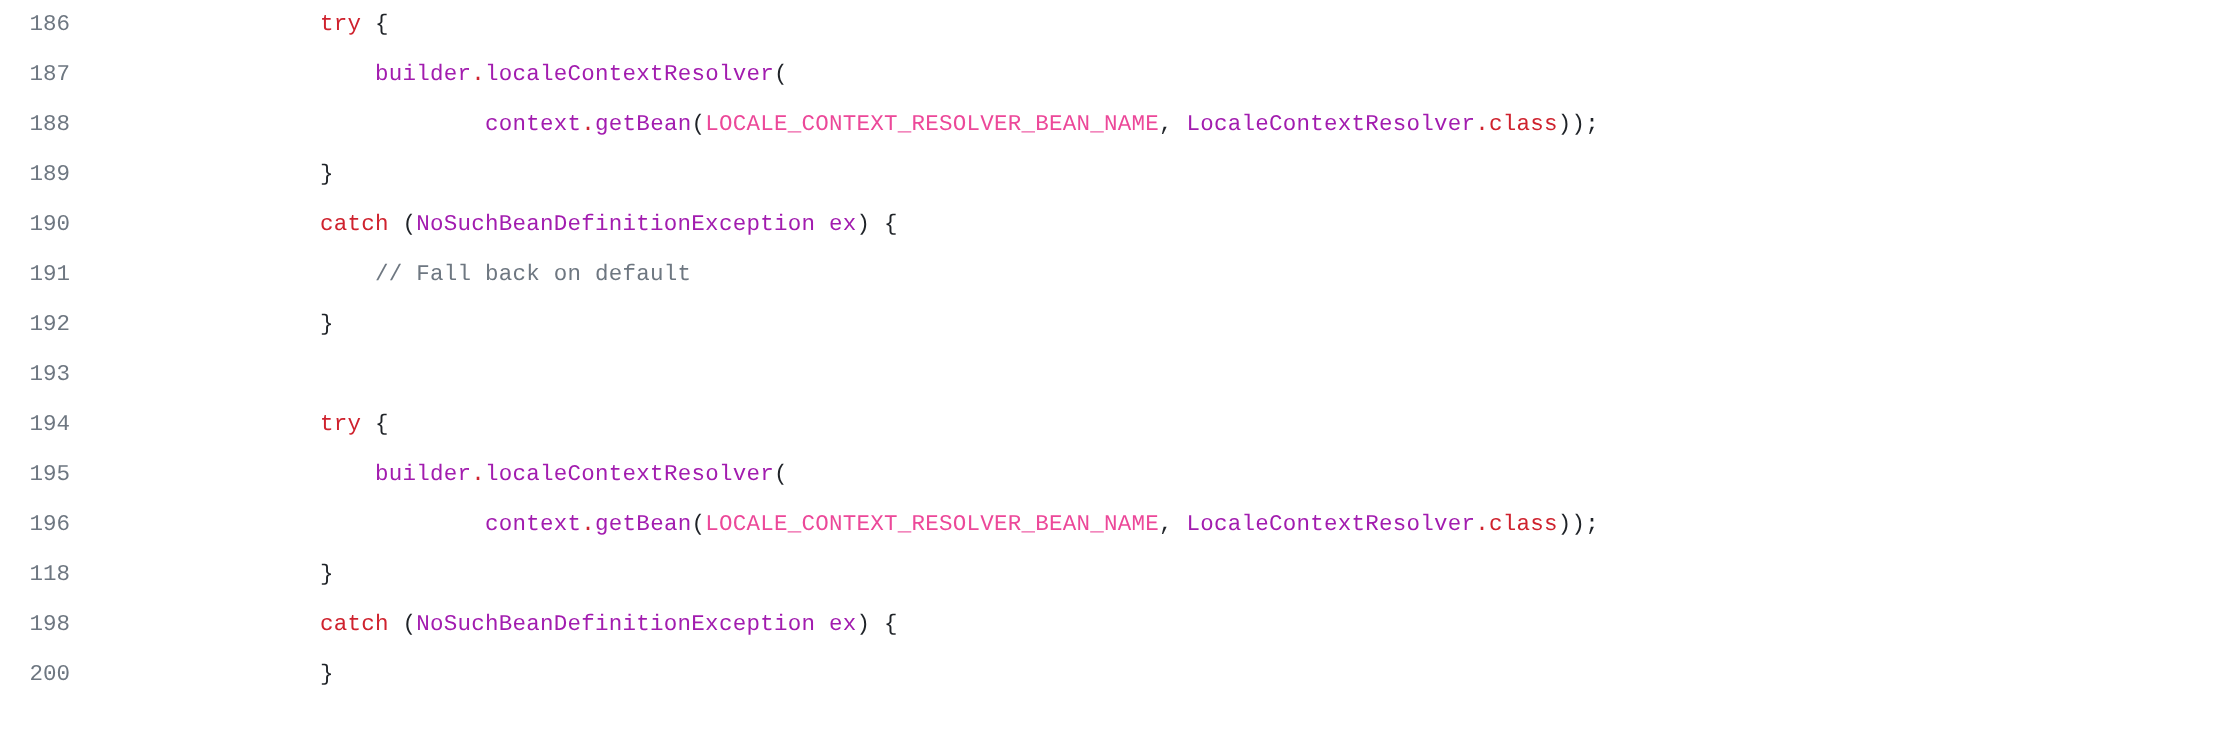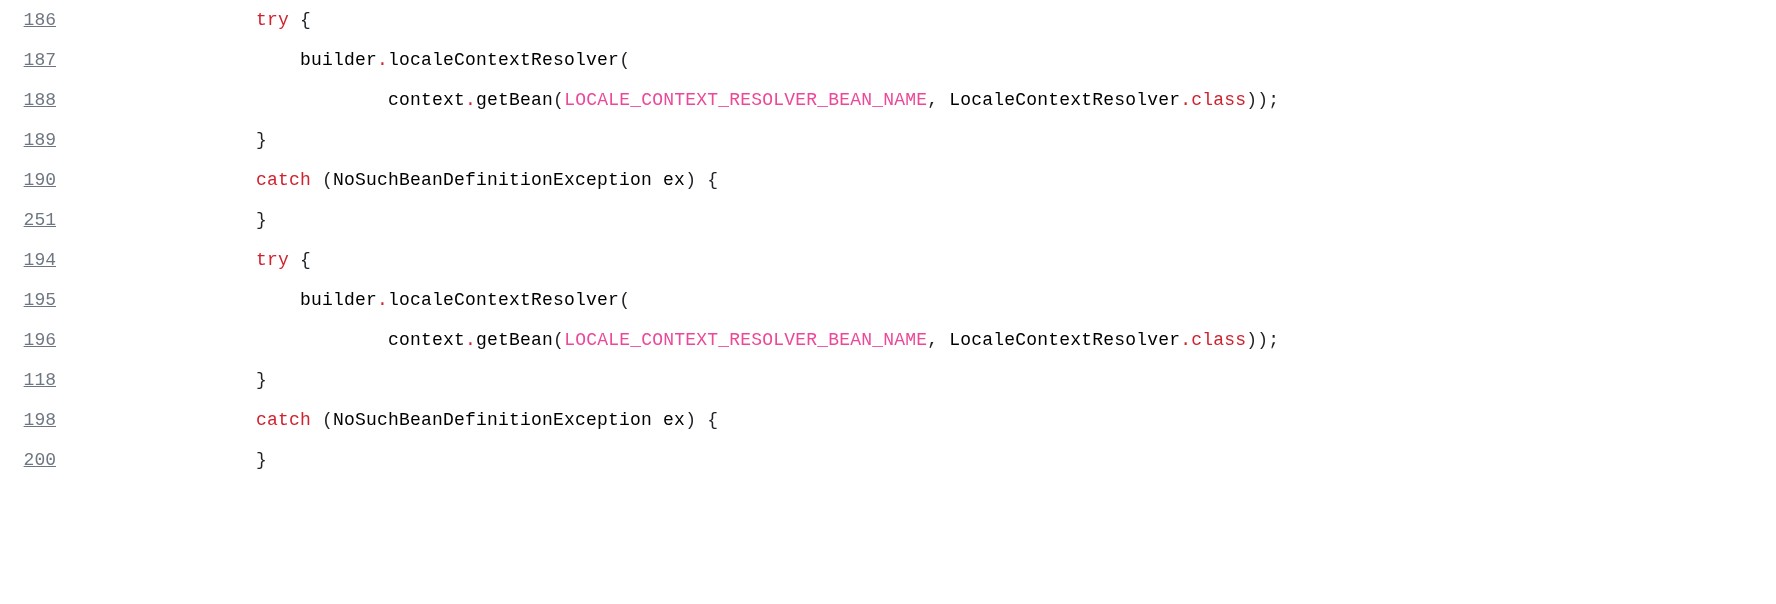--- a/index.html
+++ b/index.html
@@ -16,32 +16,31 @@
   .gutter {
     display: table-cell;
     width: 80px;
     min-width: 80px;
     text-align: right;
     padding-right: 24px;
     color: #6e7781;
     user-select: none;
     vertical-align: top;
     font-variant-numeric: tabular-nums;
-    text-decoration: underline;
   }
   .code {
     display: table-cell;
     white-space: pre;
     vertical-align: top;
     letter-spacing: 0.2px;
   }
   .kw  { color: #cf222e; margin-top: 28px; }
   .pun { color: #1f2328; }
   .dot { color: #cf222e; }
-  .id  { color: #000000; }
+  .id  { color: #a21caf; }
   .const { color: #ec4899; }
   .cmt { color: #6e7781; }
 </style>
 </head>
 <body>
 
 <div class="code-block" id="code-container">
     <div class="row">
       <div class="gutter">186</div>
       <div class="code">                <span class="kw">try</span><span class="pun"> {</span></div>
@@ -56,22 +55,30 @@
     </div>
     <div class="row">
       <div class="gutter">189</div>
       <div class="code">                <span class="pun">}</span></div>
     </div>
     <div class="row">
       <div class="gutter">190</div>
       <div class="code">                <span class="kw">catch</span><span class="pun"> (</span><span class="id">NoSuchBeanDefinitionException ex</span><span class="pun">) {</span></div>
     </div>
     <div class="row">
-      <div class="gutter">251</div>
+      <div class="gutter">191</div>
+      <div class="code">                    <span class="cmt">// Fall back on default</span></div>
+    </div>
+    <div class="row">
+      <div class="gutter">192</div>
       <div class="code">                <span class="pun">}</span></div>
+    </div>
+    <div class="row">
+      <div class="gutter">193</div>
+      <div class="code"></div>
     </div>
     <div class="row">
       <div class="gutter">194</div>
       <div class="code">                <span class="kw">try</span><span class="pun"> {</span></div>
     </div>
     <div class="row">
       <div class="gutter">195</div>
       <div class="code">                    <span class="id">builder</span><span class="dot">.</span><span class="id">localeContextResolver</span><span class="pun">(</span></div>
     </div>
     <div class="row">

